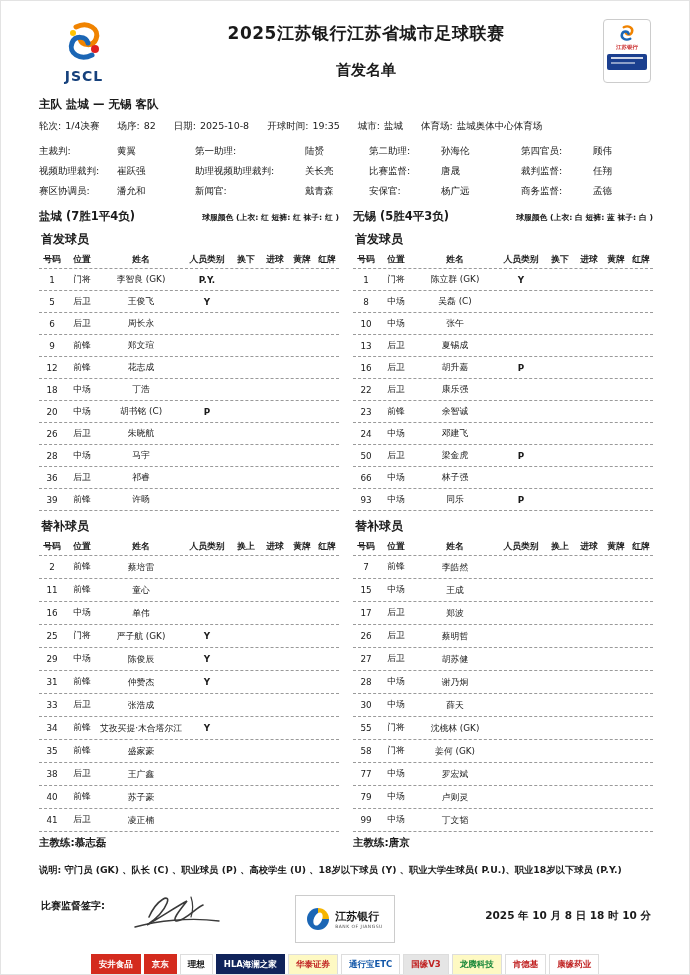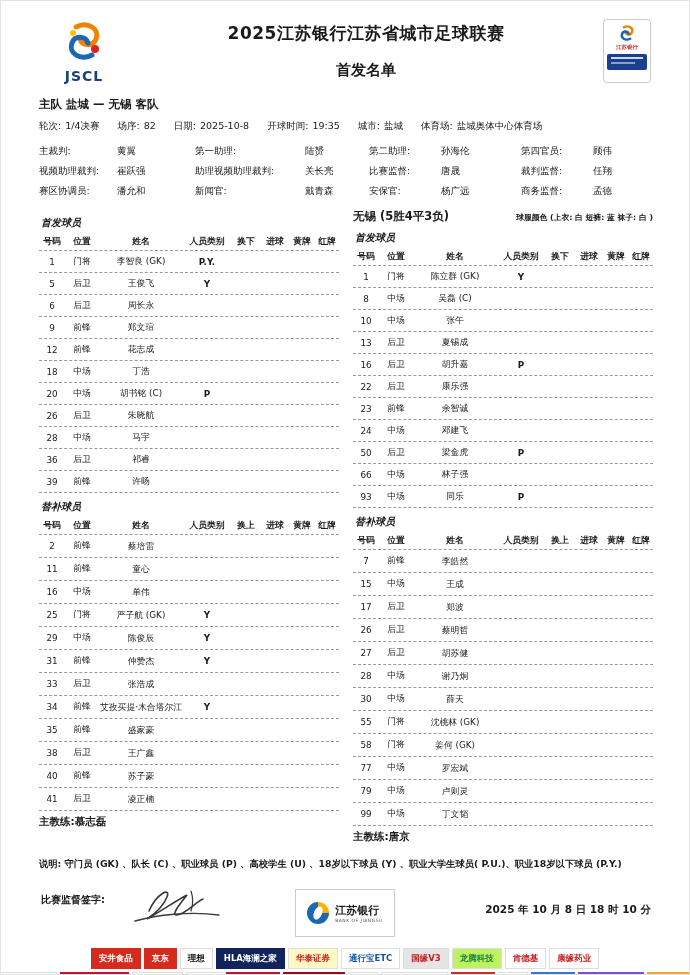--- a/index.html
+++ b/index.html
@@ -23,21 +23,21 @@
   .info-line .pair{margin-right:18px;white-space:nowrap;}
   .info-line .pair .lbl{margin-right:4px;}
   .officials{margin-top:8px;font-size:9.5px;}
   .off-row{display:grid;grid-template-columns:78px 78px 110px 64px 72px 80px 72px 56px;height:20px;align-items:center;}
   
   .teams-wrap{display:flex;gap:14px;margin-top:8px;}
   .team-col{width:300px;}
   .team-head{display:flex;align-items:baseline;justify-content:space-between;}
   .team-title{font-size:11.5px;font-weight:bold;white-space:nowrap;}
   .team-kit{font-size:7.8px;font-weight:bold;white-space:nowrap;margin-left:6px;}
-  .sec-label{font-size:10px;font-weight:bold;margin:7px 0 3px 2px;font-style:italic;}
+  .sec-label{font-size:12px;font-weight:bold;margin:7px 0 3px 2px;}
   .prow{display:grid;grid-template-columns:26px 34px 84px 48px 30px 28px 26px 24px;align-items:center;text-align:center;font-size:8.8px;min-height:21px;border-bottom:1px dashed #9a9a9a;}
   .prow.head{font-weight:bold;min-height:17px;border-bottom:1px dashed #9a9a9a;}
   .prow .cat{font-weight:bold;}
   .subs .prow{min-height:22px;}
   .prow .name{line-height:1.25;padding:2px 0;}
   .coach{font-size:10.5px;font-weight:bold;margin-top:4px;}
   
   .legend{font-size:9.3px;font-weight:bold;margin-top:14px;white-space:nowrap;}
   
   .footer{position:relative;height:64px;margin-top:10px;}
@@ -125,20 +125,24 @@
         <span>安保官:</span>
         <span>杨广远</span>
         <span>商务监督:</span>
         <span>孟德</span>
       </div>
     </div>
 
   <div class="teams-wrap">
 
     <div class="team-col">
+      <div class="team-head">
+        <span class="team-title">盐城 (7胜1平4负)</span>
+        <span class="team-kit">球服颜色 (上衣: 红 短裤: 红 袜子: 红 )</span>
+      </div>
       <div class="sec-label">首发球员</div>
       <div class="prow head" id="home-st-head">
           <span>号码</span>
           <span>位置</span>
           <span>姓名</span>
           <span>人员类别</span>
           <span>换下</span>
           <span>进球</span>
           <span>黄牌</span>
           <span>红牌</span>
@@ -678,21 +682,21 @@
 
   <div class="sponsors" id="sponsors">
       <div class="spon-row row1">
         <span class="chip" style="background: rgb(212, 43, 30); color: rgb(255, 255, 255); border-color: rgb(212, 43, 30);">安井食品</span>
         <span class="chip" style="background: rgb(212, 43, 30); color: rgb(255, 255, 255); border-color: rgb(212, 43, 30);">京东</span>
         <span class="chip" style="background: rgb(255, 255, 255); color: rgb(17, 17, 17);">理想</span>
         <span class="chip" style="background: rgb(16, 35, 90); color: rgb(255, 255, 255); border-color: rgb(16, 35, 90);">HLA海澜之家</span>
         <span class="chip" style="background: #fef9c3; color: rgb(192, 34, 34);">华泰证券</span>
         <span class="chip" style="background: rgb(255, 255, 255); color: rgb(17, 86, 168);">通行宝ETC</span>
         <span class="chip" style="background: #e5e5e5; color: rgb(192, 34, 34);">国缘V3</span>
-        <span class="chip" style="background: #bef264; color: rgb(29, 138, 60); font-family: Liberation Mono, monospace;">龙腾科技</span>
+        <span class="chip" style="background: #fef9c3; color: rgb(29, 138, 60); font-family: Liberation Mono, monospace;">龙腾科技</span>
         <span class="chip" style="background: rgb(255, 255, 255); color: rgb(192, 34, 34);">肯德基</span>
         <span class="chip" style="background: rgb(255, 255, 255); color: rgb(192, 34, 34);">康缘药业</span>
       </div>
       <div class="spon-row row2">
         <span class="chip" style="background: rgb(255, 255, 255); color: rgb(51, 51, 51);">雄鹰网络开发</span>
         <span class="chip" style="background: rgb(200, 16, 46); color: rgb(255, 255, 255); border-color: rgb(200, 16, 46);">ZTE中兴 nubia</span>
         <span class="chip" style="background: rgb(255, 255, 255); color: rgb(85, 85, 85);">普赛斯洁具</span>
         <span class="chip" style="background: rgb(255, 255, 255); color: rgb(192, 34, 34);">必胜客</span>
         <span class="chip" style="background: rgb(200, 16, 46); color: rgb(255, 255, 255); border-color: rgb(200, 16, 46);">HODO红豆</span>
         <span class="chip" style="background: rgb(142, 15, 31); color: rgb(255, 255, 255); border-color: rgb(142, 15, 31);">CSSW 潜水艇</span>

